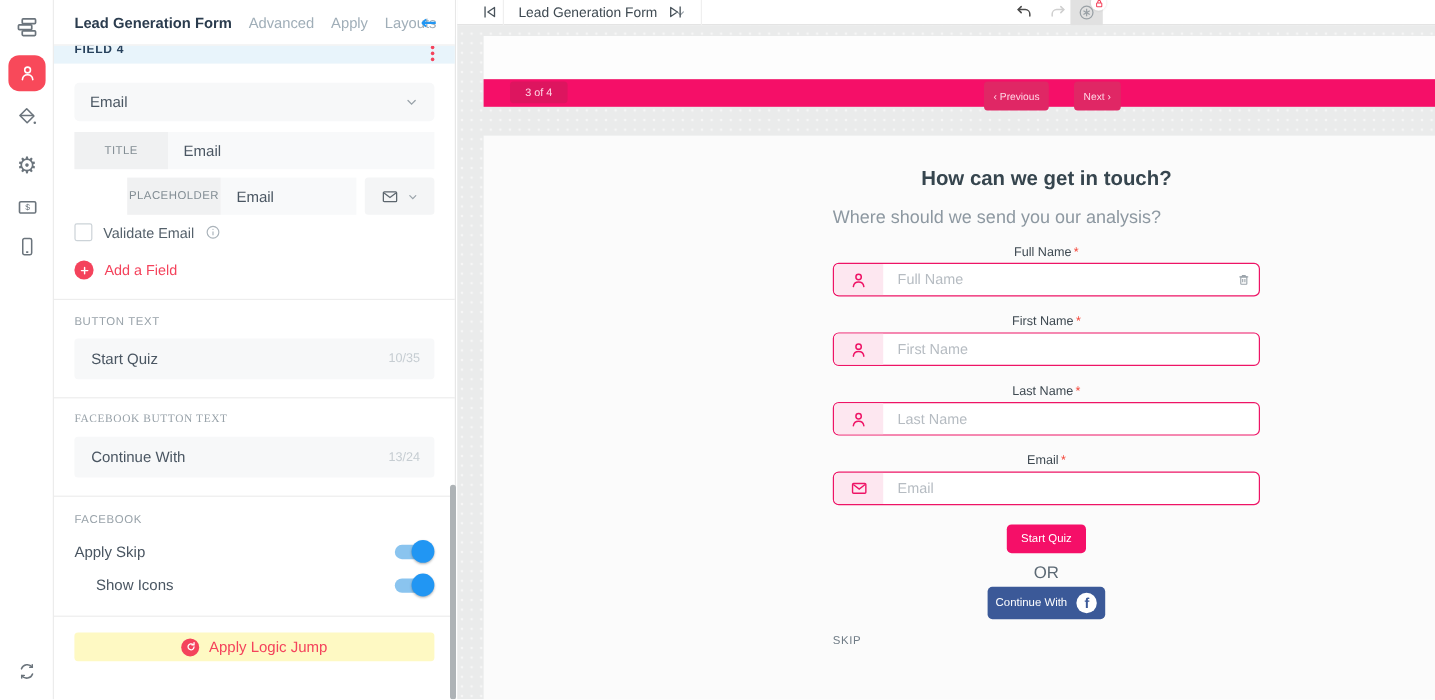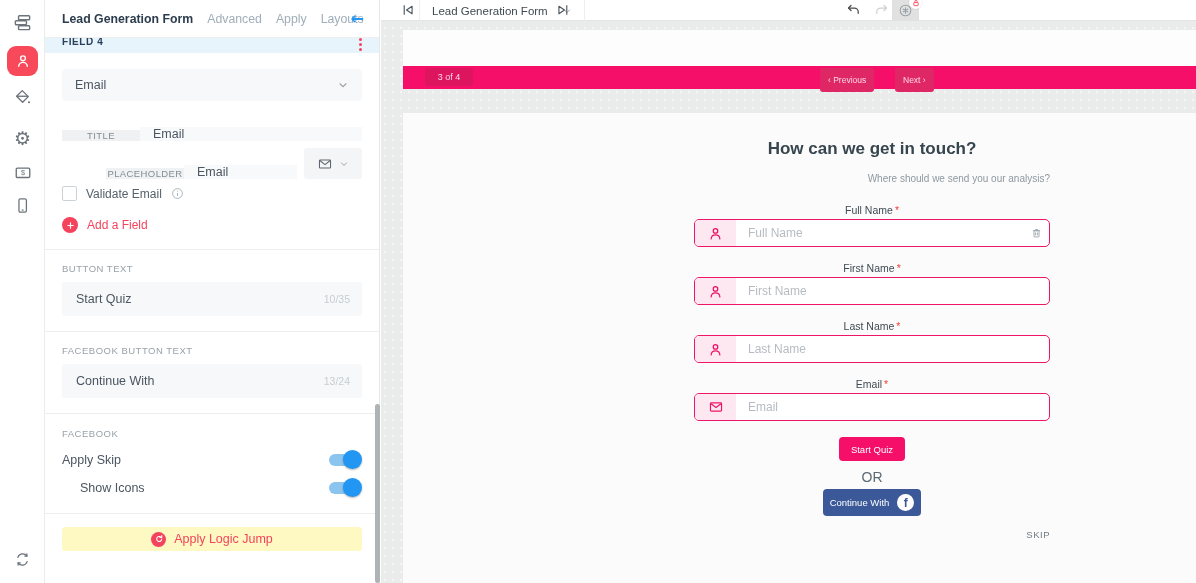--- a/index.html
+++ b/index.html
@@ -21,21 +21,21 @@
   .tab.active { color:#2b3c4e; font-weight:bold; }
   .back-arrow { position:absolute; right:15px; top:9px; color:#2196f3; font-size:16px; font-weight:bold; cursor:pointer; font-family:"DejaVu Sans",sans-serif; }
   .field-band { position:absolute; left:0; top:30px; right:0; height:23px; background:#e8f4fb; z-index:2; display:flex; align-items:center; padding-left:17px; }
   .field-band-label { font-size:10px; font-weight:bold; color:#27415c; letter-spacing:.6px; }
   .kebab { position:absolute; right:15px; top:6px; display:flex; flex-direction:column; gap:2px; cursor:pointer; padding:2px; }
   .kebab i { width:3px; height:3px; border-radius:50%; background:#f4435c; }
 
   .type-select { position:absolute; left:17px; right:17px; top:69px; height:32px; background:#f7f8f9; border-radius:4px; display:flex; align-items:center; padding:0 13px; cursor:pointer; }
   .type-select .val { font-size:12.5px; color:#4a5662; flex:1; }
 
-  .kv-row { position:absolute; left:17px; right:17px; height:31px; display:flex;align-items:flex-end; }
+  .kv-row { position:absolute; left:17px; right:17px; height:31px; display:flex; }
   .kv-label { width:78px; background:#f0f1f2; color:#828d94; font-size:9.5px; letter-spacing:.4px; display:flex; align-items:center; justify-content:center; }
   .kv-input { flex:1; background:#f8f9fa; border:none; outline:none; padding:0 13px; font-size:12.5px; color:#4a5662; font-family:inherit; min-width:0; }
   .icon-btn { width:58px; height:31px; margin-left:7px; background:#f4f5f6; border-radius:3px; display:flex; align-items:center; justify-content:center; gap:6px; color:#5c666e; cursor:pointer; flex:none; }
 
   .check-row { position:absolute; left:17px; top:186px; display:flex; align-items:center; gap:9px; }
   .checkbox { width:15px; height:15px; border:1.5px solid #ccd3d8; border-radius:2px; background:#fff; cursor:pointer; }
   .check-label { font-size:12px; color:#55616b; }
   .info-ico { color:#aab3ba; }
 
   .add-field { position:absolute; left:17px; top:217px; display:flex; align-items:center; gap:9px; cursor:pointer; }
@@ -76,33 +76,33 @@
   .page-head { position:absolute; left:22px; top:30px; right:0; height:36px; background:#fdfdfd; }
   .progress-bar { position:absolute; left:22px; top:66px; right:0; height:23px; background:#f50f68; }
   .progress-badge { position:absolute; left:44px; top:68px; width:48px; height:18px; background:#dd155f; border-radius:3px; color:#ffd7e6; font-size:9px; display:flex; align-items:center; justify-content:center; }
   .pv-btn { position:absolute; top:68px; height:18px; background:#e02765; border-radius:3px; color:#ffd7e6; font-size:8.5px; display:flex; align-items:center; justify-content:center; padding:12px 8px; cursor:pointer; }
   .pv-prev { left:439px; }
   .pv-next { left:514px; }
 
   .page-card { position:absolute; left:22px; top:113px; right:0; bottom:0; background:#fbfbfb; }
   .form-col { position:absolute; left:291px; top:0; width:356px; }
   .f-title { position:absolute; top:26px; width:100%; text-align:center; font-size:17px; font-weight:bold; color:#36454e; }
-  .f-sub { position:absolute; top:60px; width:100%; text-align:right; font-size:10px; color:#8d98a1; }
+  .f-sub { position:absolute; top:60px; width:100%; text-align:left; font-size:15px; color:#8d98a1; }
   .f-label { position:absolute; width:100%; text-align:center; font-size:10.5px; color:#3f4a52; }
   .f-label .req { color:#f44336; margin-left:2px; }
   .f-input { position:absolute; left:0; width:356px; height:28px; background:#fff; border:1.6px solid #ee1466; border-radius:5px; display:flex; align-items:stretch; overflow:hidden; }
   .f-input .ico-cell { width:41px; background:#fde7f0; display:flex; align-items:center; justify-content:center; color:#ee1466; flex:none; }
   .f-input input { flex:1; border:none; outline:none; background:transparent; padding:0 12px; font-size:12px; color:#4a5662; font-family:inherit; min-width:0; }
   .f-input input::placeholder { color:#b6bcc2; opacity:1; }
   .field-trash { position:absolute; right:7px; top:7px; color:#9aa3aa; cursor:pointer; }
   .submit-btn { position:absolute; left:145px; top:324px; width:66px; height:24px; background:#f50f68; border-radius:4px; color:#fff; font-size:9.5px; display:flex; align-items:center; justify-content:center; cursor:pointer; }
   .or-text { position:absolute; top:356px; width:100%; text-align:center; font-size:14px; color:#5c6974; }
   .fb-btn { position:absolute; left:129px; top:376px; width:98px; height:27px; background:#3b5998; border-radius:4px; color:#fff; font-size:9.5px; display:flex; align-items:center; justify-content:center; gap:8px; cursor:pointer; }
   .fb-circle { width:17px; height:17px; border-radius:50%; background:#fff; color:#3b5998; font-size:12px; font-weight:bold; display:flex; align-items:center; justify-content:center; }
-  .skip-text { position:absolute; top:416px; width:100%; text-align:right; font-size:9.5px; color:#707c86; letter-spacing:.5px; cursor:pointer; }
+  .skip-text { position:absolute; top:416px; width:100%; text-align:left; font-size:9.5px; color:#707c86; letter-spacing:.5px; cursor:pointer; }
 </style>
 </head>
 <body>
 
 <div id="app">
 
   <div class="rail">
     <div class="rail-ico" style="top:13px;">
       <svg width="19" height="19" viewBox="0 0 24 24" fill="none" stroke="currentColor" stroke-width="1.8">
           <rect x="7" y="3.5" width="14" height="5" rx="1"></rect>
@@ -213,21 +213,21 @@
     </div>
 
     <div class="hr" style="top:249px;"></div>
     <div class="section-label" style="top:263px;">BUTTON TEXT</div>
     <div class="text-setting" style="top:282px;">
       <input value="Start Quiz" style="">
       <span class="counter">10/35</span>
     </div>
 
     <div class="hr" style="top:331px;"></div>
-    <div class="section-label" style="top:345px;">FACEBOOK BUTTON TEXT</div>
+    <div class="section-label" style="top:345px;font-family:Liberation Serif, serif;">FACEBOOK BUTTON TEXT</div>
     <div class="text-setting" style="top:364px;">
       <input value="Continue With" style="">
       <span class="counter">13/24</span>
     </div>
 
     <div class="hr" style="top:413px;"></div>
     <div class="section-label" style="top:428px;">FACEBOOK</div>
 
     <div class="toggle-row" style="top:450px;">
       <span class="toggle-label">Apply Skip</span>

